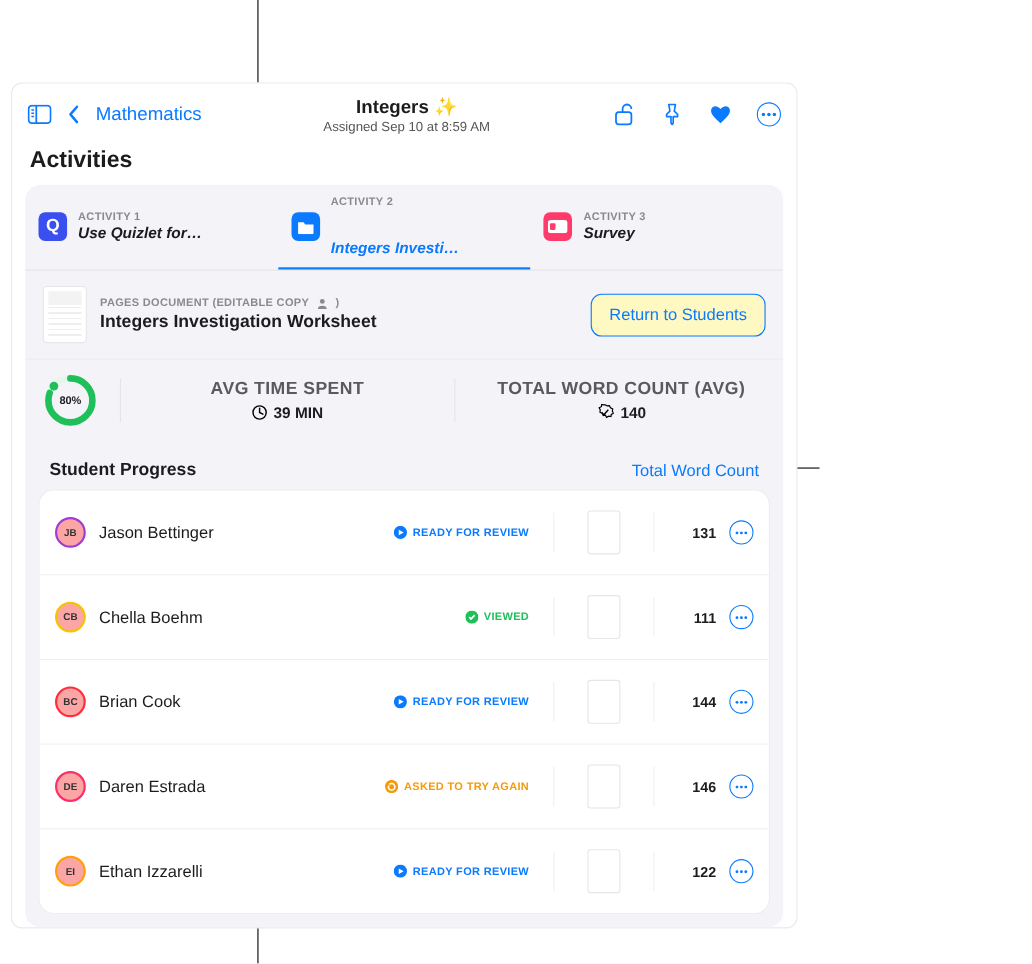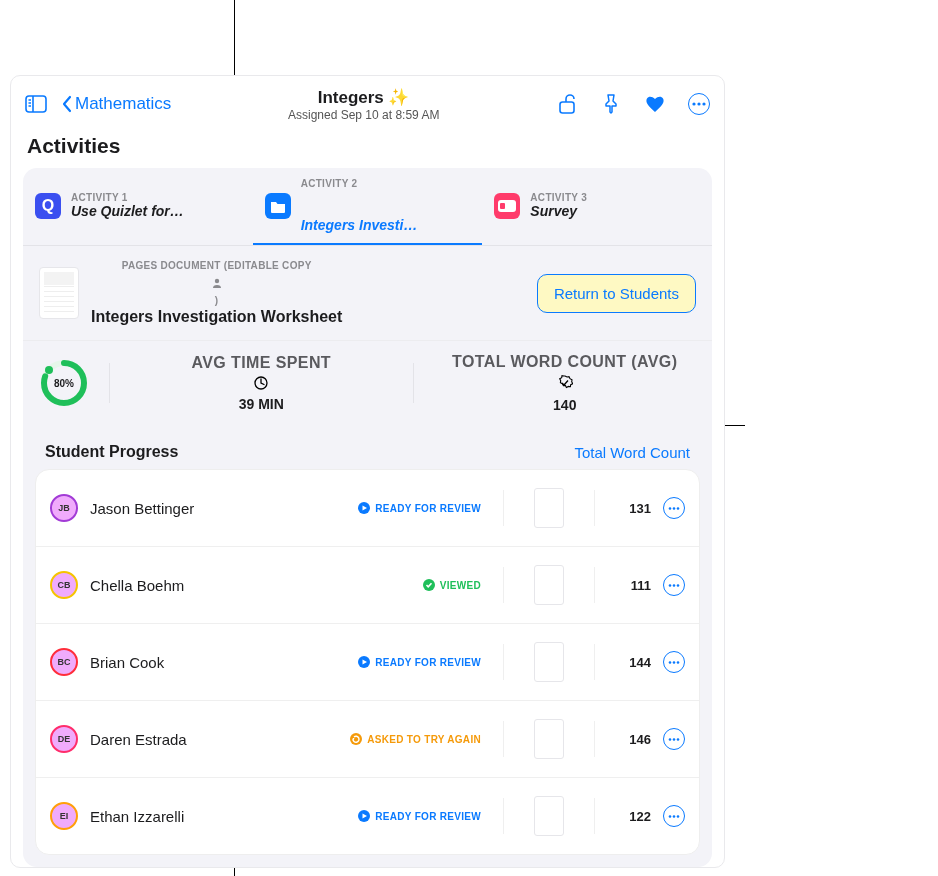--- a/index.html
+++ b/index.html
@@ -20,21 +20,21 @@
     border-radius: 10px;
     overflow: hidden;
   }
   .topbar {
     display: flex; align-items: center; justify-content: space-between;
     padding: 8px 14px 4px 14px;
     height: 52px;
   }
   .topbar-left { display: flex; align-items: center; gap: 14px; }
   .sidebar-toggle { width: 22px; height: 22px; color:#0a7aff; display:flex; align-items:center; justify-content:center; }
-  .back { display:flex; align-items:center; color:#0a7aff; font-size:17px; gap:2px; cursor:pointer;}
+  .back { display:flex; align-items:center; color:#0a7aff; font-size:17px; gap:14px; cursor:pointer;}
   .topbar-center { text-align:center; flex:1;}
   .title { font-weight:700; font-size:17px; }
   .subtitle { font-size:12px; color:#555; }
   .topbar-right { display:flex; align-items:center; gap:22px; color:#0a7aff; }
   .icon-btn { width:22px; height:22px; display:flex; align-items:center; justify-content:center; cursor:pointer; }
   .section-title { font-size:21px; font-weight:700; padding: 6px 16px 10px; }
   .tabs-card {
     margin: 0 12px; background:#f3f3f8; border-radius:14px;
     overflow:hidden;
   }
@@ -52,40 +52,40 @@
     display:flex; align-items:center; justify-content:space-between;
     padding:14px 16px; gap:14px;
     border-bottom:1px solid #ececef;
   }
   .doc-left { display:flex; align-items:center; gap:12px; }
   .doc-thumb { width:40px; height:52px; background:#fff; border:1px solid #e6e6ea; border-radius:4px; position:relative; overflow:hidden;}
   .doc-thumb::before { content:""; position:absolute; inset:4px; background:
      linear-gradient(#f3f3f3 30%, transparent 30%), 
      repeating-linear-gradient(transparent 0 4px, #eee 4px 5px);
   }
-  .doc-meta .eyebrow { font-size:10px; color:#8a8a8e; font-weight:700; letter-spacing:.3px; display:flex; align-items:center; gap:6px;flex-direction:column;}
+  .doc-meta .eyebrow { font-size:10px; color:#8a8a8e; font-weight:700; letter-spacing:.3px; display:flex; align-items:flex-start; gap:6px;}
   .doc-meta .doc-title { font-size:16px; font-weight:700; margin-top:2px;}
   .return-btn {
     border:1.5px solid #0a7aff; color:#0a7aff; background:#fef9c3;
     border-radius:10px; padding:10px 16px; font-size:15px; font-weight:500; cursor:pointer;
   }
   .stats-row { display:flex; align-items:center; padding:12px 16px; gap:0; }
   .progress-ring { position:relative; width:50px; height:50px; }
   .progress-ring span { position:absolute; inset:0; display:flex; align-items:center; justify-content:center; font-size:10px; font-weight:700;}
   .vsep { width:1px; background:#e3e3e8; height:40px; margin:0 20px; }
   .stat { flex:1; text-align:center; }
   .stat .stat-label { font-size:16px; font-weight:700; color:#5a5a5e; letter-spacing:.4px;}
-  .stat .stat-value { font-size:14px; font-weight:800; margin-top:4px; display:flex; align-items:center; justify-content:center; gap:6px;flex-direction:column;}
+  .stat .stat-value { font-size:14px; font-weight:800; margin-top:4px; display:flex; align-items:center; justify-content:center; gap:6px;}
   .progress-header { display:flex; justify-content:space-between; padding:18px 22px 8px; align-items:center;}
   .progress-header .ph-title { font-weight:700; font-size:16px;}
   .progress-header .ph-link { color:#0a7aff; font-size:15px; cursor:pointer;}
   .student-list { margin:0 12px 12px; background:#fff; border-radius:14px; overflow:hidden; border:1px solid #eee;}
   .student-row { display:flex; align-items:center; padding:18px 14px; border-bottom:1px solid #efefef; gap:12px;}
   .student-row:last-child { border-bottom:none;}
-  .avatar { width:28px; height:28px; border-radius:50%; border:2px solid; display:flex; align-items:center; justify-content:center; font-size:9px; font-weight:700; background:#f0abfc;}
+  .avatar { width:28px; height:28px; border-radius:50%; border:2px solid; display:flex; align-items:center; justify-content:center; font-size:9px; font-weight:700; background:#fca5a5;}
   .student-name { flex:1; font-size:15px; font-weight:500;}
   .status { font-size:10px; font-weight:800; letter-spacing:.3px; display:flex; align-items:center; gap:5px;}
   .status.review { color:#0a7aff; }
   .status.viewed { color:#1fbf5a; }
   .status.retry { color:#f59a0a; }
   .row-thumb { width:30px; height:40px; background:#fff; border:1px solid #e6e6ea; border-radius:3px; margin:0 8px;}
   .row-sep { width:1px; height:36px; background:#efefef; margin:0 10px;}
   .count { font-size:13px; font-weight:800; width:34px; text-align:right;}
   .more-dot { width:22px; height:22px; border:1.5px solid #0a7aff; border-radius:50%; color:#0a7aff; display:flex; align-items:center; justify-content:center; cursor:pointer; font-weight:700; font-size:12px; letter-spacing:1px;}
   

